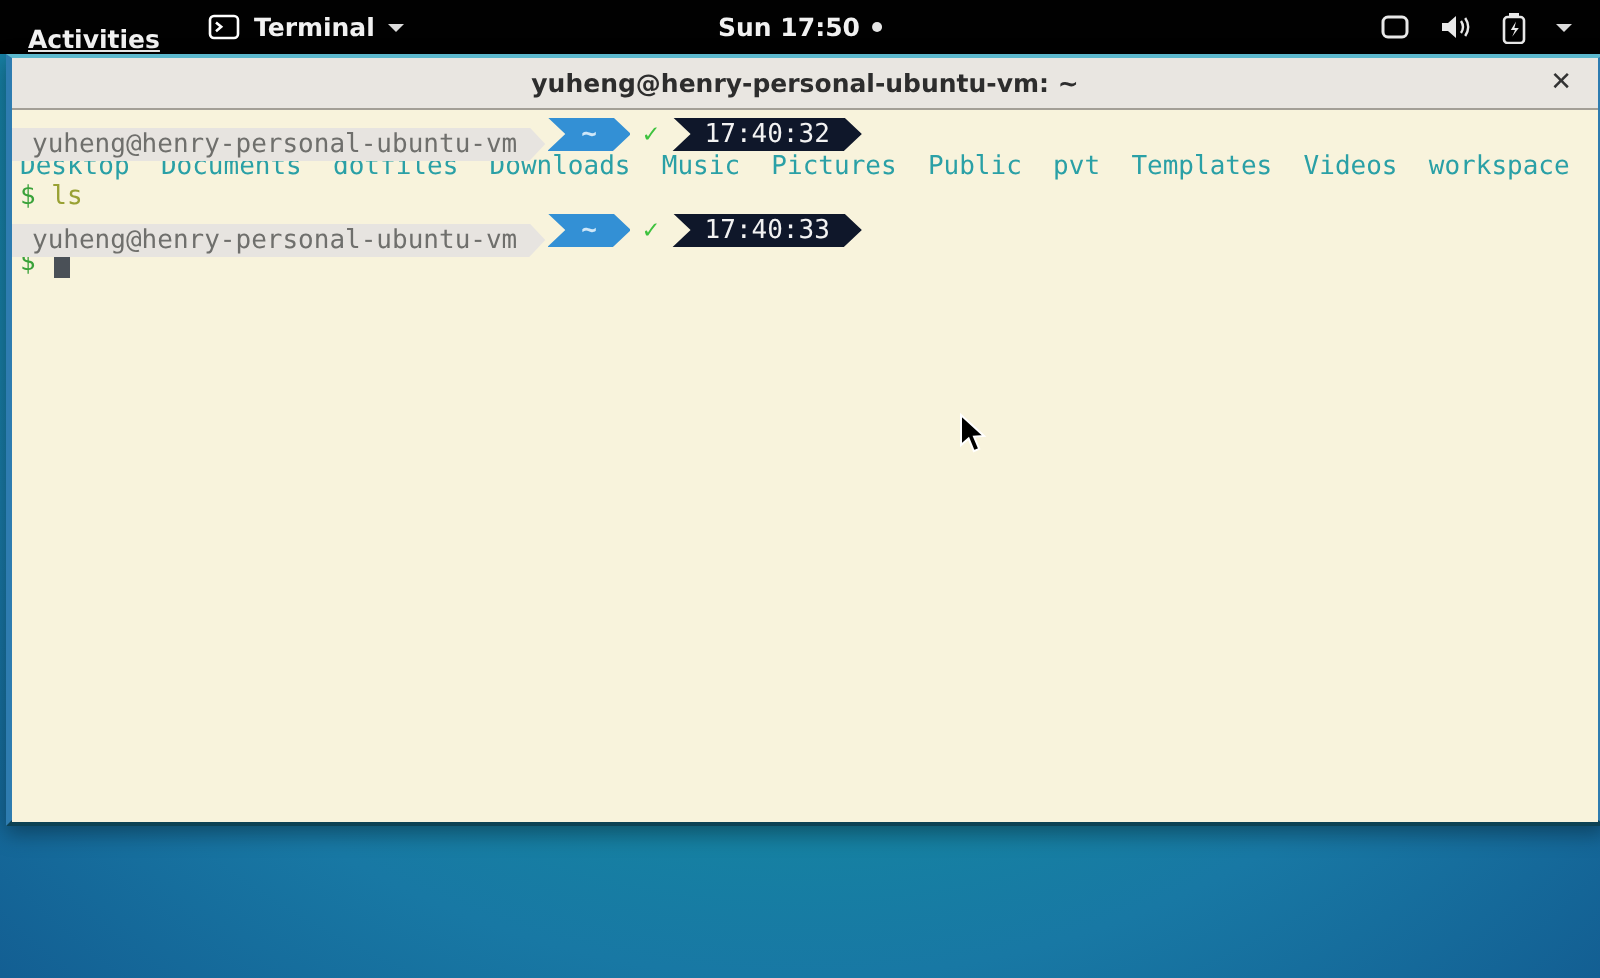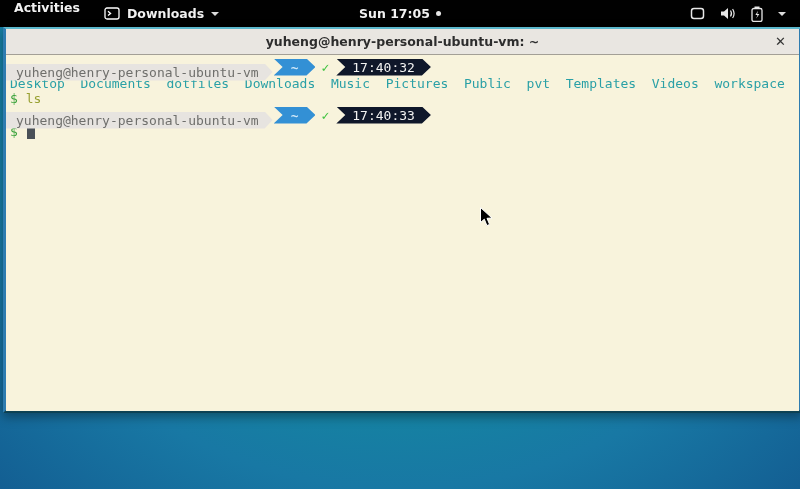--- a/index.html
+++ b/index.html
@@ -10,21 +10,21 @@
     background: radial-gradient(ellipse 75% 120% at 50% 10%, #0fa89d 0%, #11929f 40%, #1878a4 75%, #135f93 100%);
   }
 
   
   .topbar {
     position:absolute; top:0; left:0; width:800px; height:27px;
     background:#010101; color:#f1f1f1;
     display:flex; align-items:center;
     font-size:12.5px; font-weight:700;
   }
-  .activities { padding:0 14px; height:100%; display:flex; align-items:flex-start; cursor:pointer; }
+  .activities { padding:0 14px; height:100%; display:flex; align-items:flex-end; cursor:pointer;text-decoration:underline; }
   .appmenu { display:flex; align-items:center; gap:7px; padding:0 10px; height:100%; cursor:pointer; }
   .clock {
     position:absolute; left:50%; top:0; transform:translateX(-50%);
     height:100%; display:flex; align-items:center; gap:6px; cursor:pointer;
   }
   .notif-dot { width:5px; height:5px; border-radius:50%; background:#e6e6e6; }
   .sysicons { margin-left:auto; display:flex; align-items:center; gap:15px; padding:0 14px; height:100%; cursor:pointer; }
   .caret-down {
     width:0; height:0; display:inline-block;
     border-left:4px solid transparent; border-right:4px solid transparent;
@@ -96,25 +96,25 @@
   <div class="activities">
     <span>Activities</span>
   </div>
   <div class="appmenu">
     <span>
       <svg width="16" height="13" viewBox="0 0 16 13">
           <rect x="1" y="1" width="14" height="11" rx="2" fill="none" stroke="#ffffff" stroke-width="1.3"></rect>
           <path d="M4 4.2l2.6 2.2L4 8.6" stroke="#ffffff" stroke-width="1.3" fill="none"></path>
         </svg>
     </span>
-    <span>Downloads</span>
+    <span>Terminal</span>
     <span class="caret-down"></span>
   </div>
   <div class="clock">
-    <span>Sun 17:05</span>
+    <span>Sun 17:50</span>
     <span class="notif-dot"></span>
   </div>
   <div class="sysicons">
     <span>
       <svg width="15" height="13" viewBox="0 0 15 13">
           <rect x="1.5" y="1.5" width="12" height="10" rx="2.5" fill="none" stroke="#e8e8e8" stroke-width="1.5"></rect>
         </svg>
     </span>
     <span>
       <svg width="16" height="13" viewBox="0 0 16 13">

